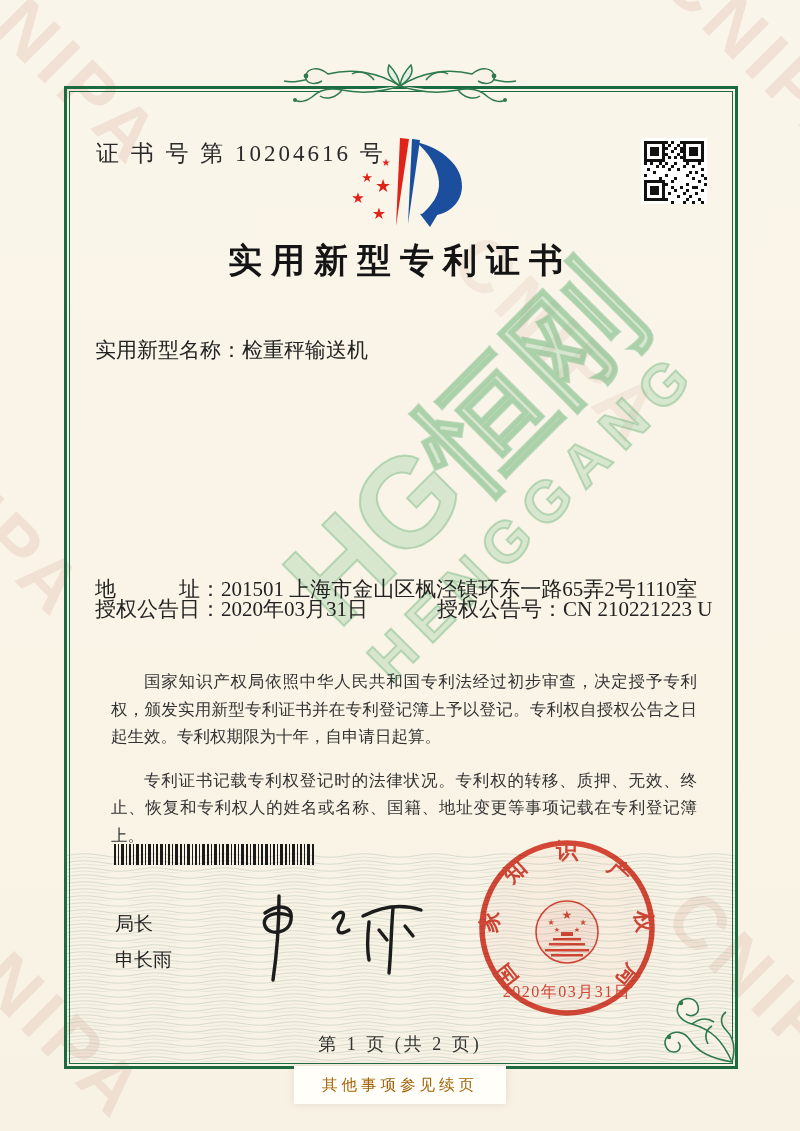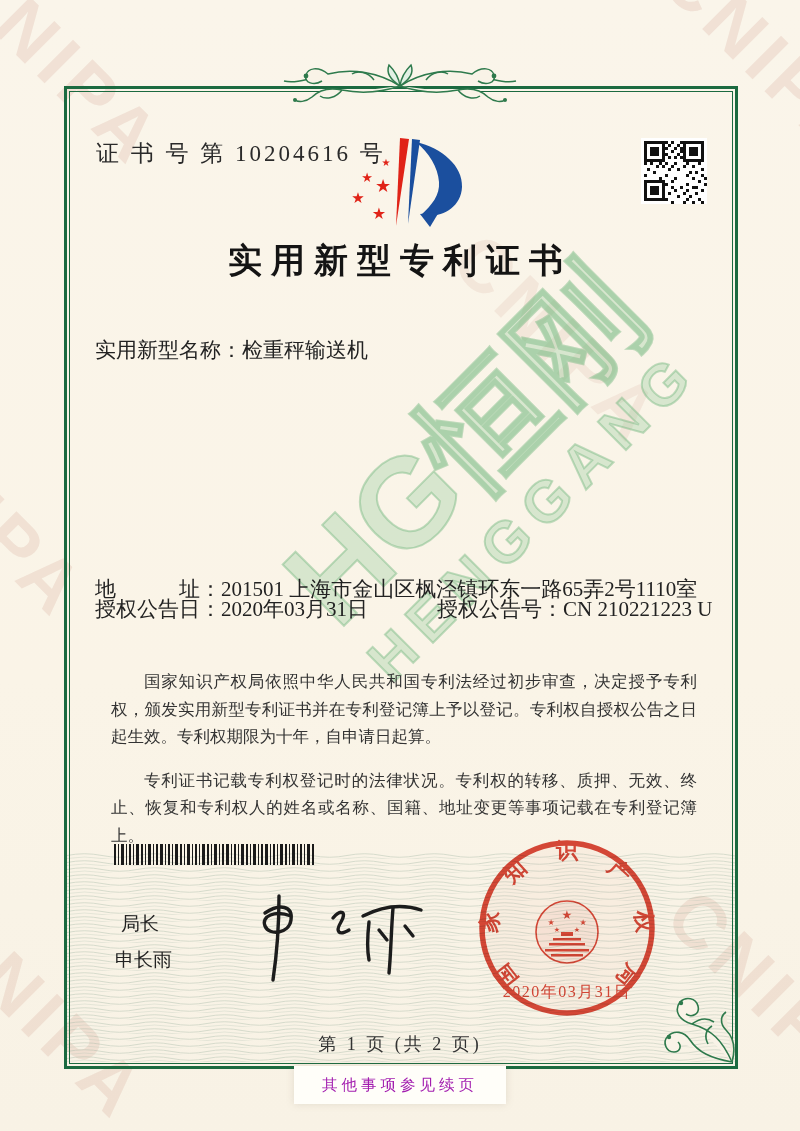--- a/index.html
+++ b/index.html
@@ -35,27 +35,27 @@
   .qr{position:absolute;left:641px;top:138px;}
   .logo{position:absolute;left:336px;top:126px;}
   .title{position:absolute;left:0;top:238px;width:800px;text-align:center;font-size:34px;font-weight:700;letter-spacing:9px;color:#141414;}
   .field-row{position:absolute;left:95px;font-size:21px;color:#222;white-space:nowrap;}
   .field-label{display:inline-block;min-width:119px;}
   .fv-fixed{display:inline-block;min-width:216px;}
   .r1{top:336px}.r2{top:389px}.r3{top:434px}.r4{top:481px}.r5{top:528px}.r6{top:575px}.r7{top:595px}
   .paras{position:absolute;left:95px;top:652px;width:618px;font-size:16.5px;line-height:27.5px;color:#333;text-align:justify;}
   .paras p{margin:16px;text-indent:2em;}
   .barcode{position:absolute;left:114px;top:844px;}
-  .sig-role{position:absolute;left:121px;top:911px;font-family:"Liberation Sans","DejaVu Sans",sans-serif;font-size:19px;color:#222;}
+  .sig-role{position:absolute;left:115px;top:911px;font-family:"Liberation Sans","DejaVu Sans",sans-serif;font-size:19px;color:#222;}
   .sig-name{position:absolute;left:115px;top:947px;font-family:Liberation Sans, sans-serif;font-size:19px;color:#222;}
   .sig-script{position:absolute;left:235px;top:878px;}
   .seal{position:absolute;z-index:6;left:467px;top:820px;opacity:0.92;mix-blend-mode:multiply;}
   .page-num{position:absolute;left:0;top:1032px;width:800px;text-align:center;font-size:18px;letter-spacing:3px;color:#333;}
   .cont-box{position:absolute;z-index:4;left:294px;top:1066px;width:212px;height:38px;background:#fffef9;box-shadow:0 0 8px rgba(120,110,90,0.18);}
-  .cont-note{display:block;width:100%;line-height:38px;text-align:center;font-size:15.5px;letter-spacing:4px;color:#a21caf;}
+  .cont-note{display:block;width:100%;line-height:38px;text-align:center;font-size:15.5px;letter-spacing:4px;color:#a16207;}
   svg text{font-family:"Liberation Serif","DejaVu Serif",serif;}
 </style>
 </head>
 <body>
 
 <div class="page">
 
   <div class="wm-pink wm-p1">CNIPA</div>
   <div class="wm-pink wm-p2">CNIPA</div>
   <div class="wm-pink wm-p3">CNIPA</div>

